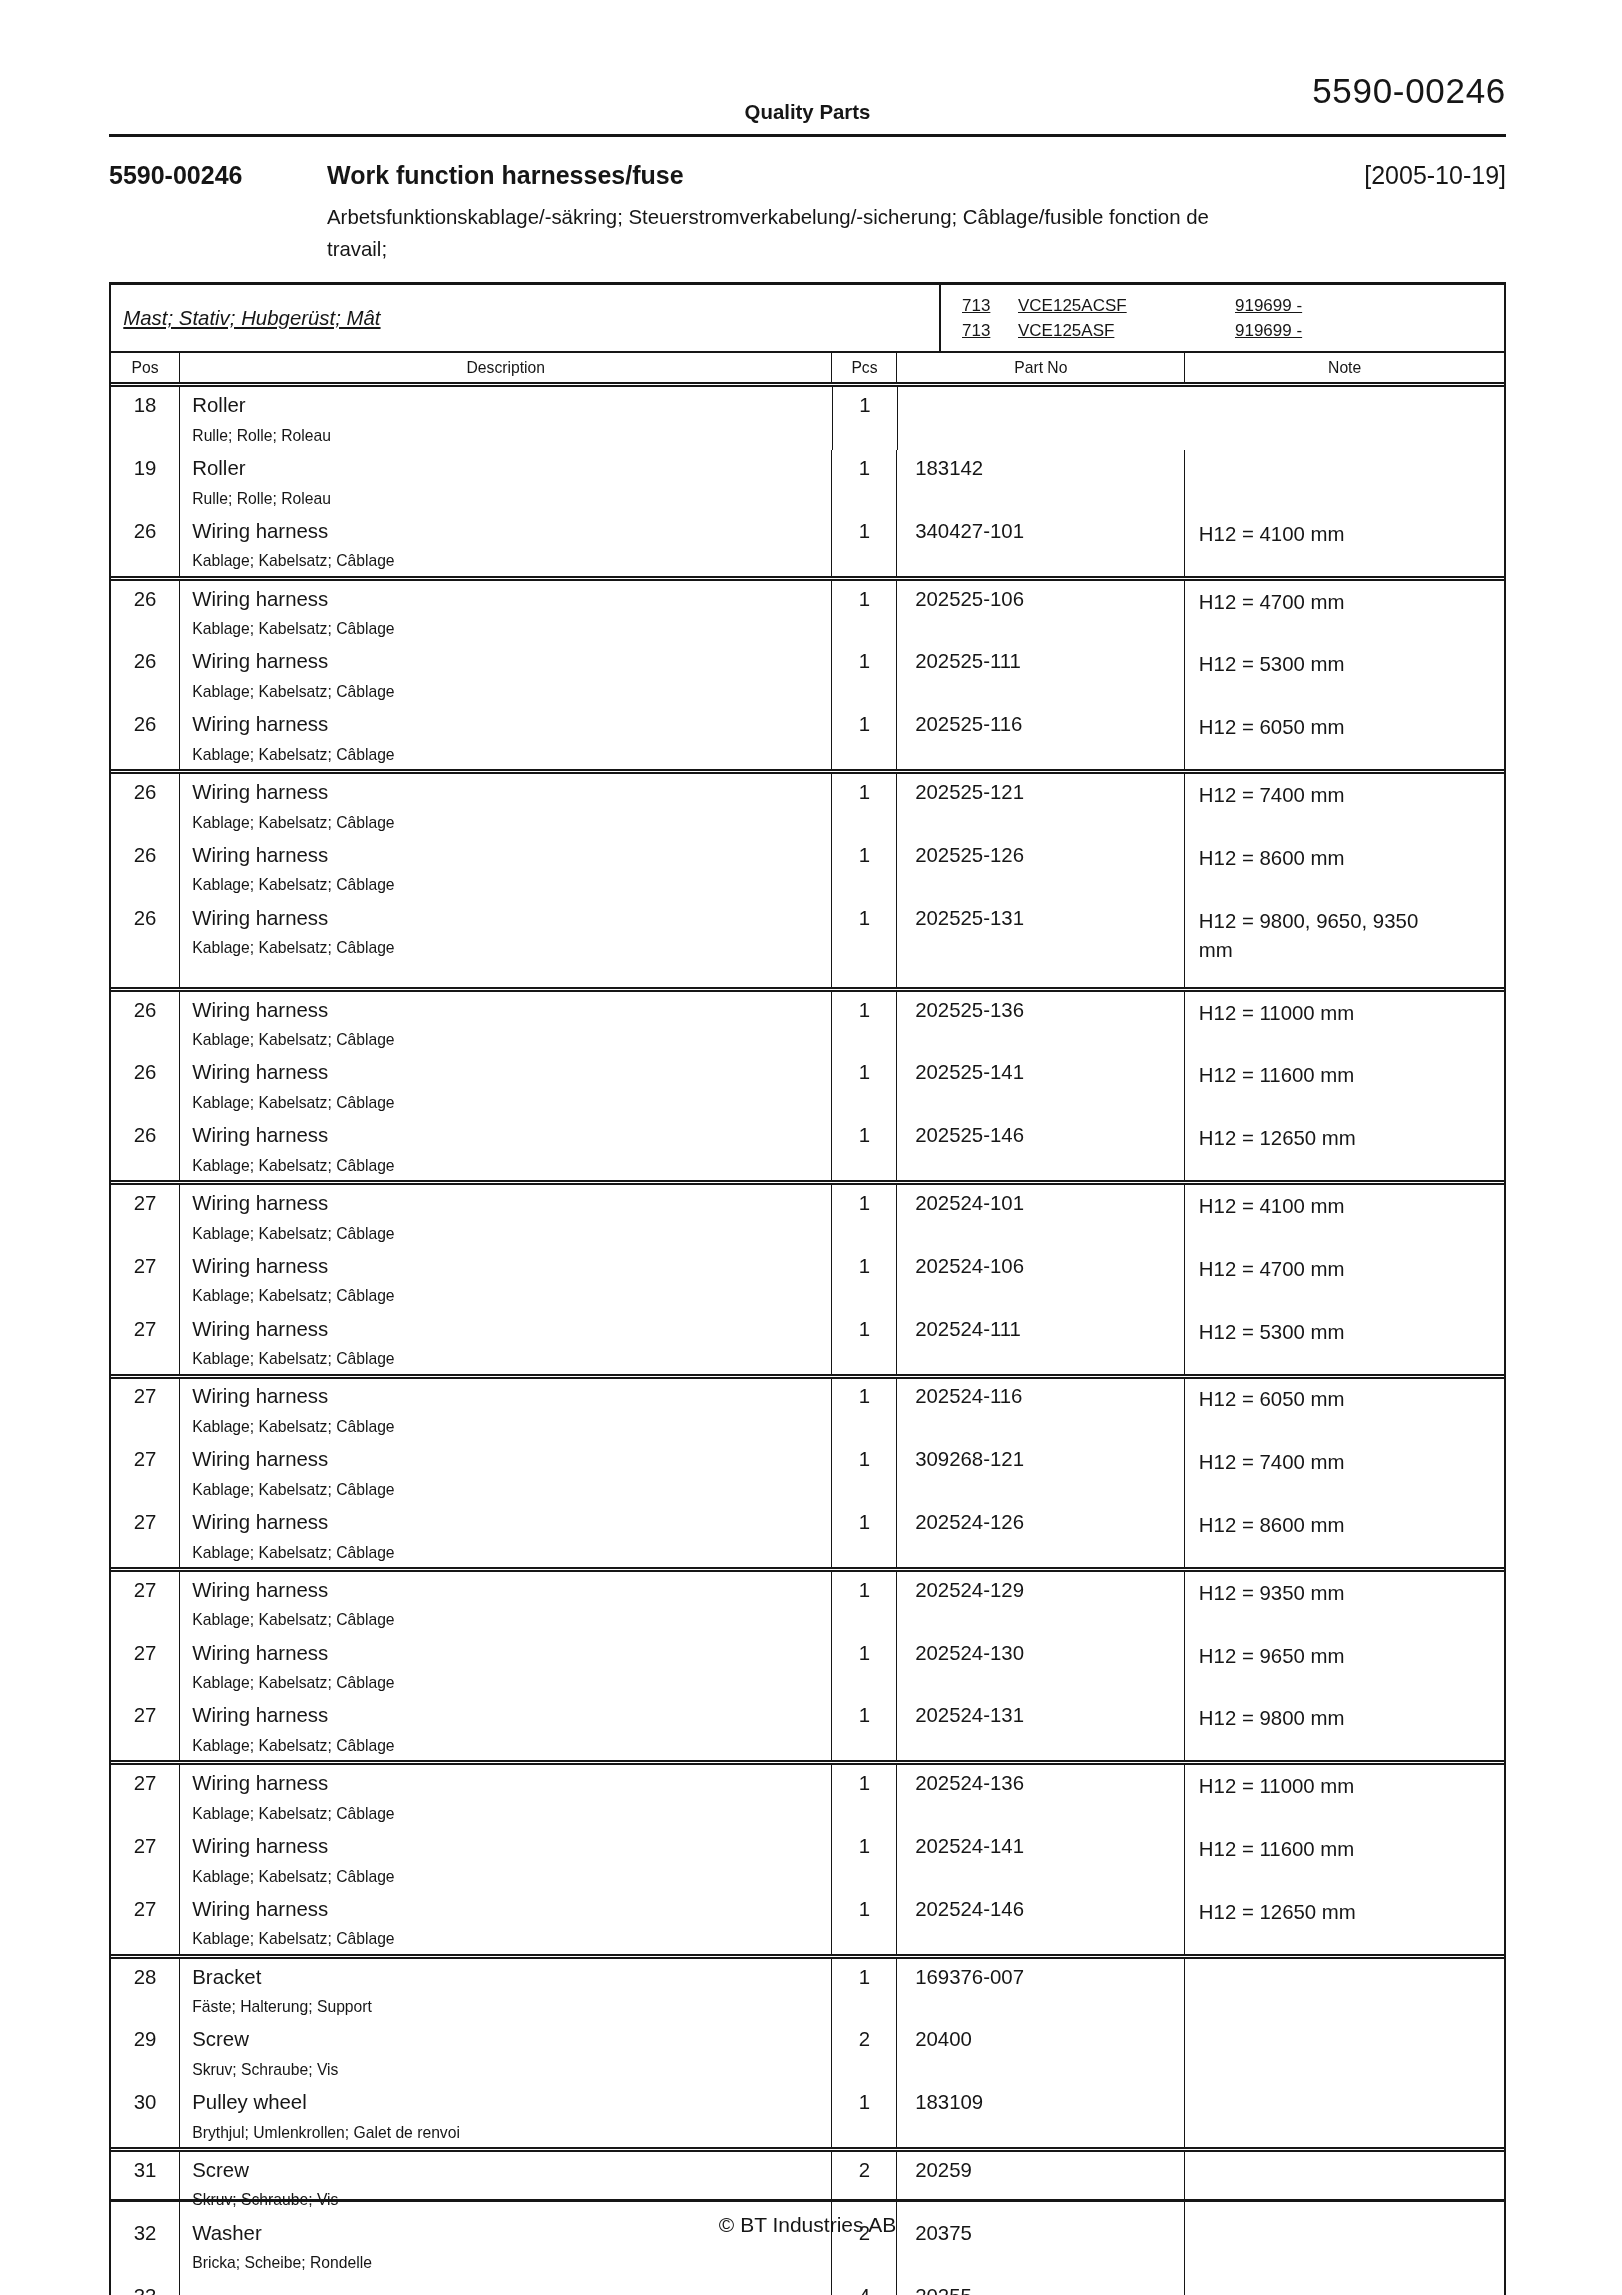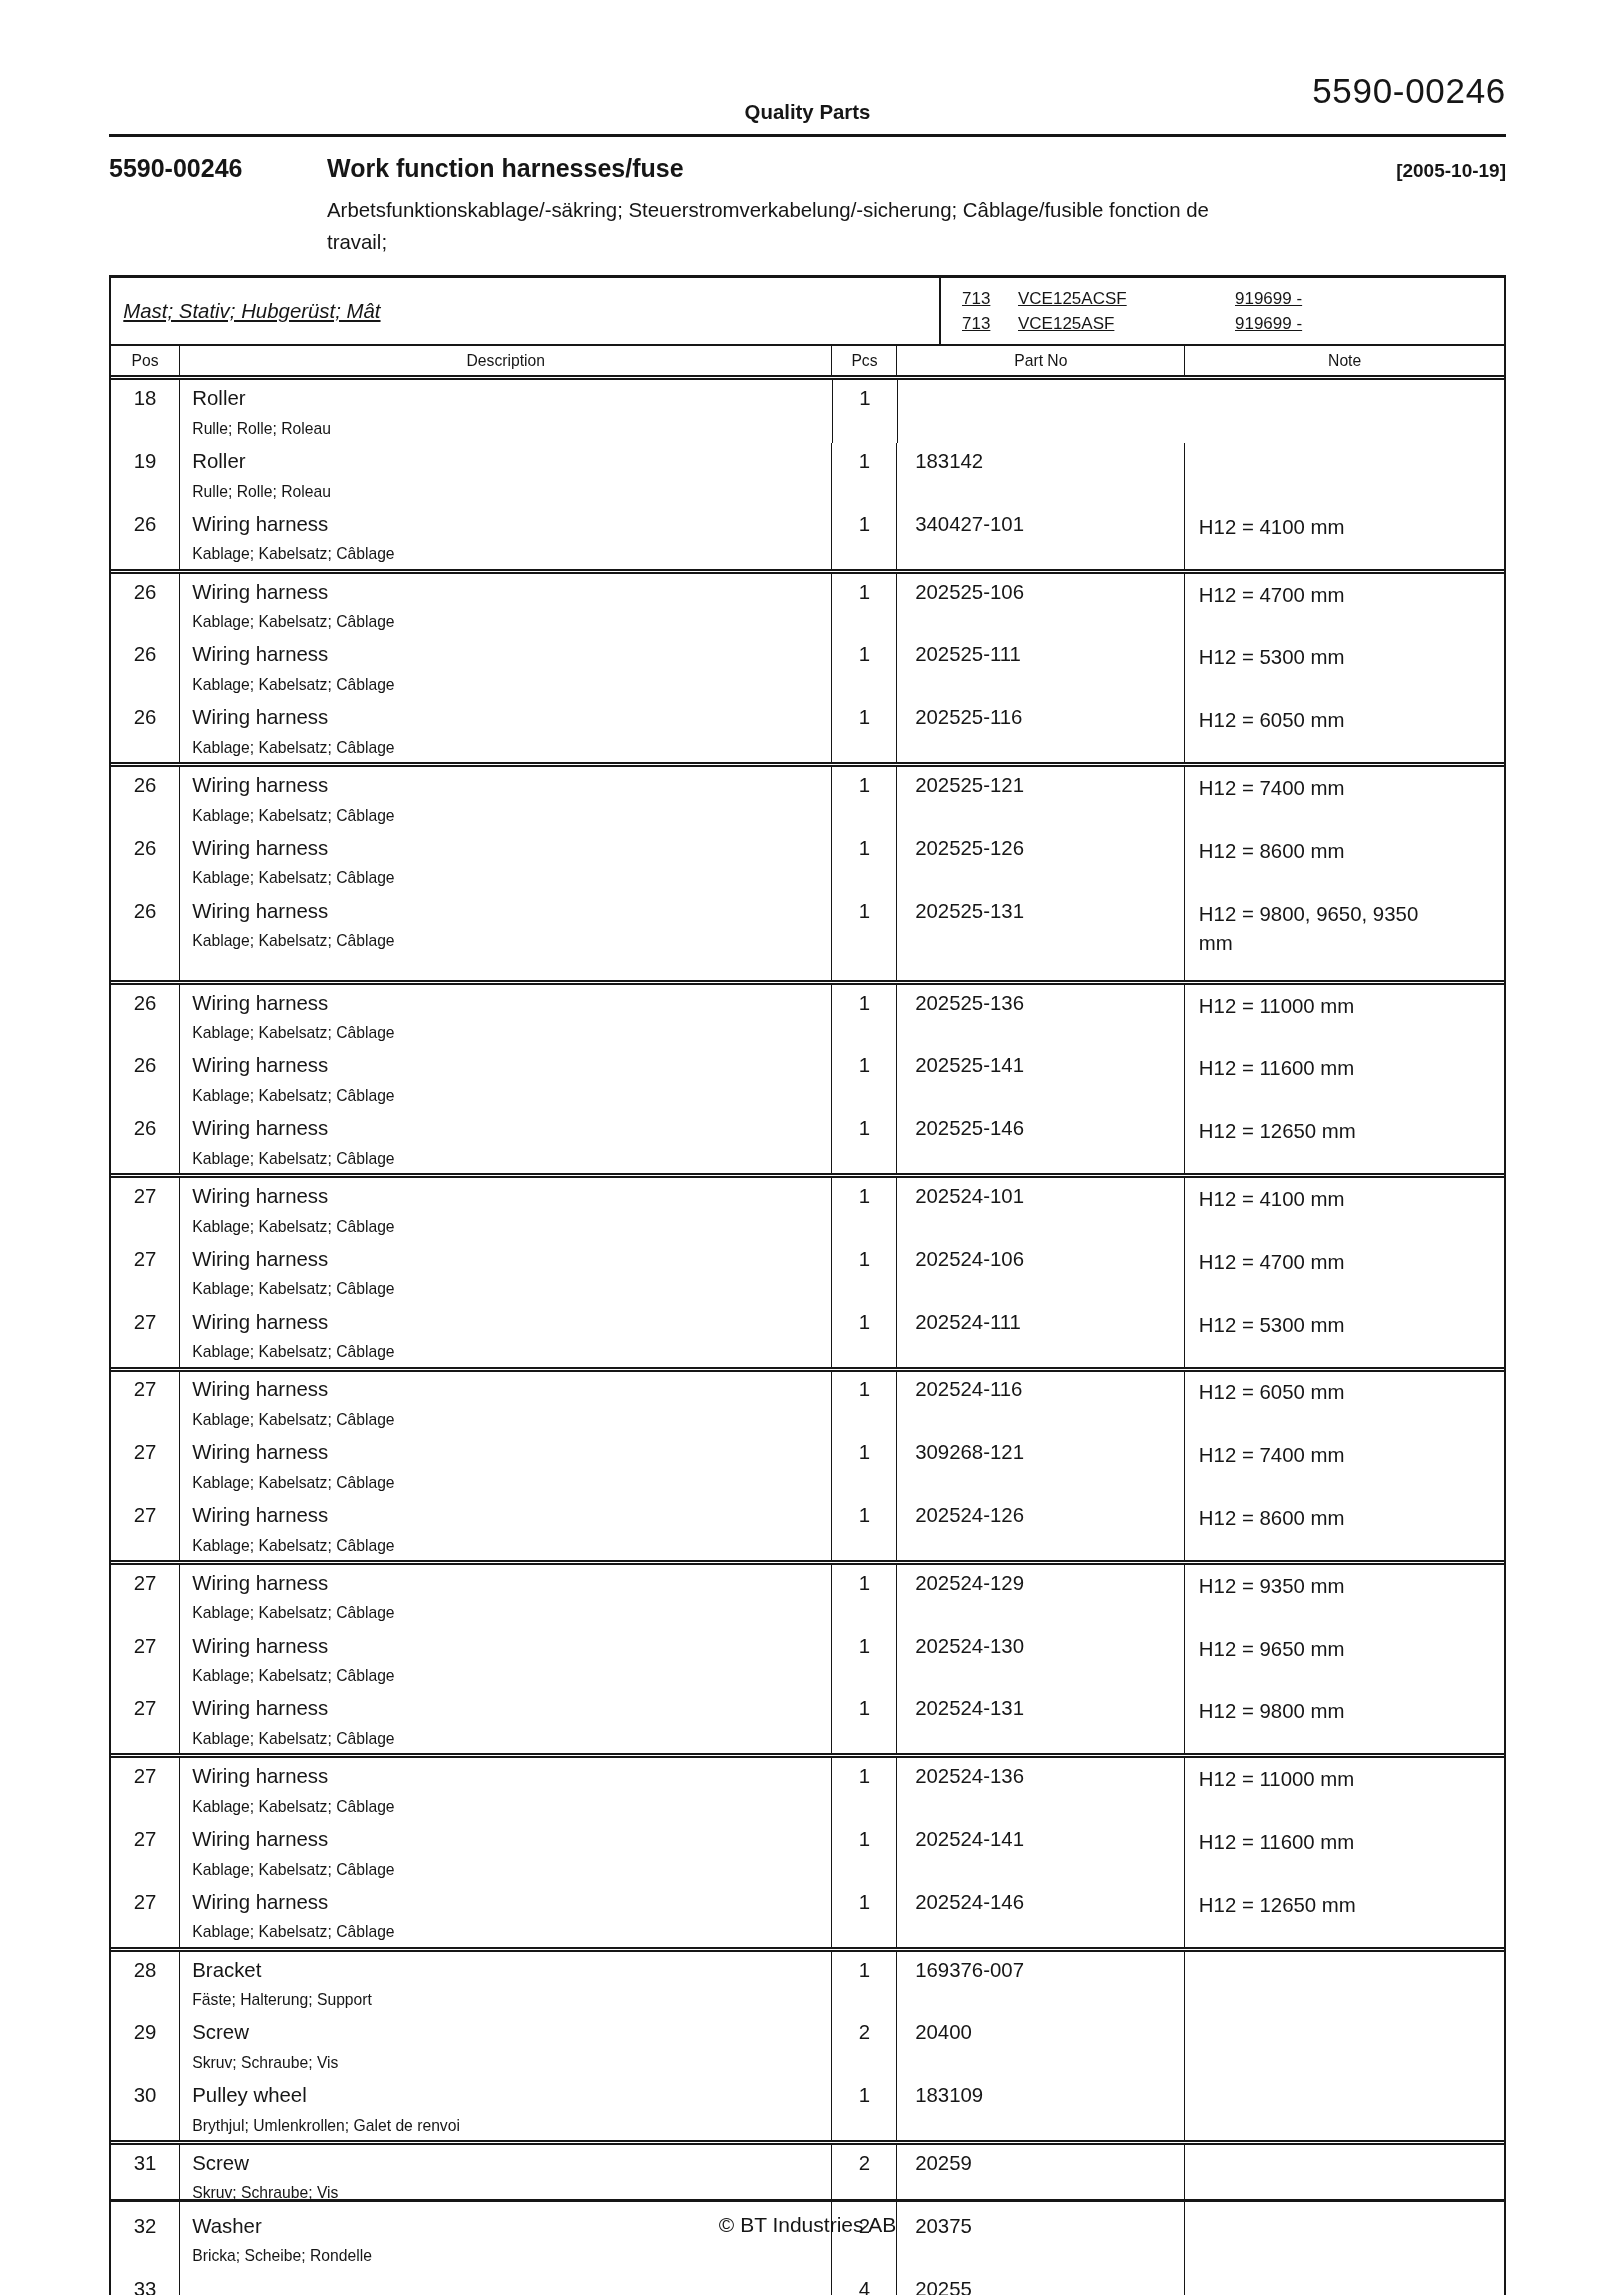--- a/index.html
+++ b/index.html
@@ -19,21 +19,21 @@
     text-align:center; font-size:20.4px; font-weight:700;
   }
   .masthead-rule {
     height:3.4px; background:#161616;
     margin:0 116px 0 109px;
   }
   .title-block { margin:16.4px 116px 0 109px; }
   .title-row { display:flex; align-items:baseline; }
   .t-num   { width:218px; font-size:25px; font-weight:700; }
   .t-text  { flex:1; font-size:25px; font-weight:700; }
-  .t-date  { font-size:19px; font-weight:700; }
+  .t-date  { font-size:25px; font-weight:400;margin-top:7px; }
   .subtitle {
     margin:11px 0 0 218px; font-size:20.4px; line-height:32px;
     white-space:pre-line;
   }
   .parts-table {
     width:1397px; margin:17.7px 0 0 109px;
     border:2px solid #161616; border-top-width:3.4px;
   }
   .thead-box { display:flex; height:68px; border-bottom:2px solid #161616;text-decoration:underline; }
   .hb-left {

